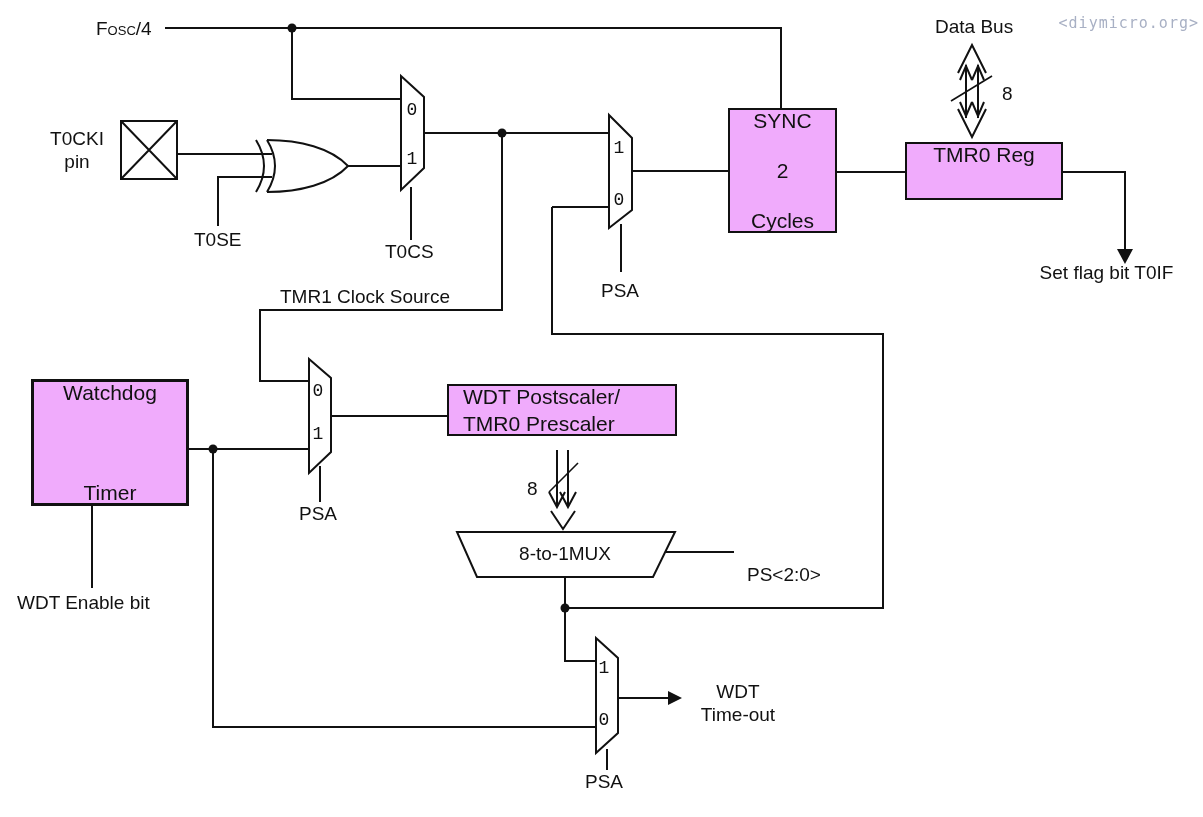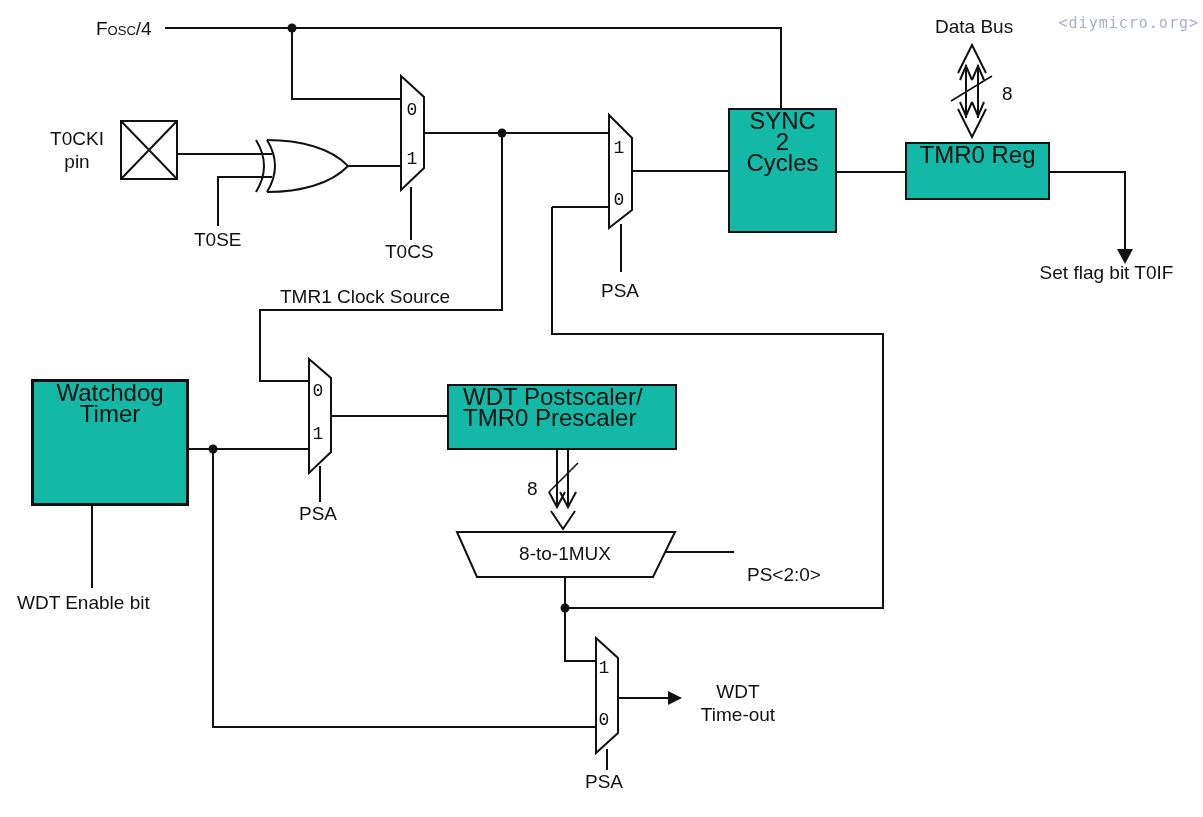--- a/index.html
+++ b/index.html
@@ -6,23 +6,23 @@
   #stage{
     position:relative;width:1203px;height:817px;background:#ffffff;
     font-family:"Liberation Sans","DejaVu Sans",sans-serif;
     color:#111111;overflow:hidden;
   }
   #wires{position:absolute;left:0;top:0;width:1203px;height:817px;}
   .lbl{position:absolute;font-size:19px;line-height:21px;white-space:nowrap;}
   .lbl.center{text-align:center;white-space:normal;}
   .sc{font-variant:small-caps;margin-left:11px;}
   .box{
-    position:absolute;border:2px solid #111111;background:#14b8a6;
-    display:flex;flex-direction:column;justify-content:flex-start;align-items:center;
-    font-size:24px;line-height:21px;text-align:center;box-sizing:border-box;
+    position:absolute;border:2px solid #111111;background:#f0abfc;
+    display:flex;flex-direction:column;justify-content:space-between;align-items:center;
+    font-size:21px;line-height:21px;text-align:center;box-sizing:border-box;
   }
   .box.left-align{align-items:flex-start;padding-left:14px;text-align:left;}
   .muxnum{
     position:absolute;font-family:"Liberation Mono","DejaVu Sans Mono",monospace;
     font-size:18px;line-height:18px;transform:translate(-50%,-50%);
   }
   #watermark{
     position:absolute;top:14px;right:4px;font-size:15px;letter-spacing:1px;
     font-family:"DejaVu Sans Mono","Liberation Mono",monospace;color:#a8b0c4;
   }
@@ -129,30 +129,30 @@
       <polygon points="668,691 668,705 682,698" fill="#111111" stroke="none"></polygon>
     </g>
   </svg>
 
   <div class="box" style="left:728px;top:108px;width:109px;height:125px;">
     <div>SYNC</div>
     <div>2</div>
     <div>Cycles</div>
   </div>
 
-  <div class="box" style="left:905px;top:142px;width:145px;height:58px;">
+  <div class="box" style="left:905px;top:142px;width:158px;height:58px;">
     <div>TMR0 Reg</div>
   </div>
 
   <div class="box" style="left:31px;top:379px;width:158px;height:127px;border-width:3px;">
     <div>Watchdog</div>
     <div>Timer</div>
   </div>
 
-  <div class="box left-align" style="left:447px;top:384px;width:230px;height:66px;">
+  <div class="box left-align" style="left:447px;top:384px;width:230px;height:52px;">
     <div>WDT Postscaler/</div>
     <div>TMR0 Prescaler</div>
   </div>
 
   <div class="lbl sc" style="left:85px;top:18px;">Fosc/4</div>
 
   <div class="lbl center" style="left:27px;top:127px;width:100px;line-height:23px;">
     <div>T0CKI</div>
     <div>pin</div>
   </div>

